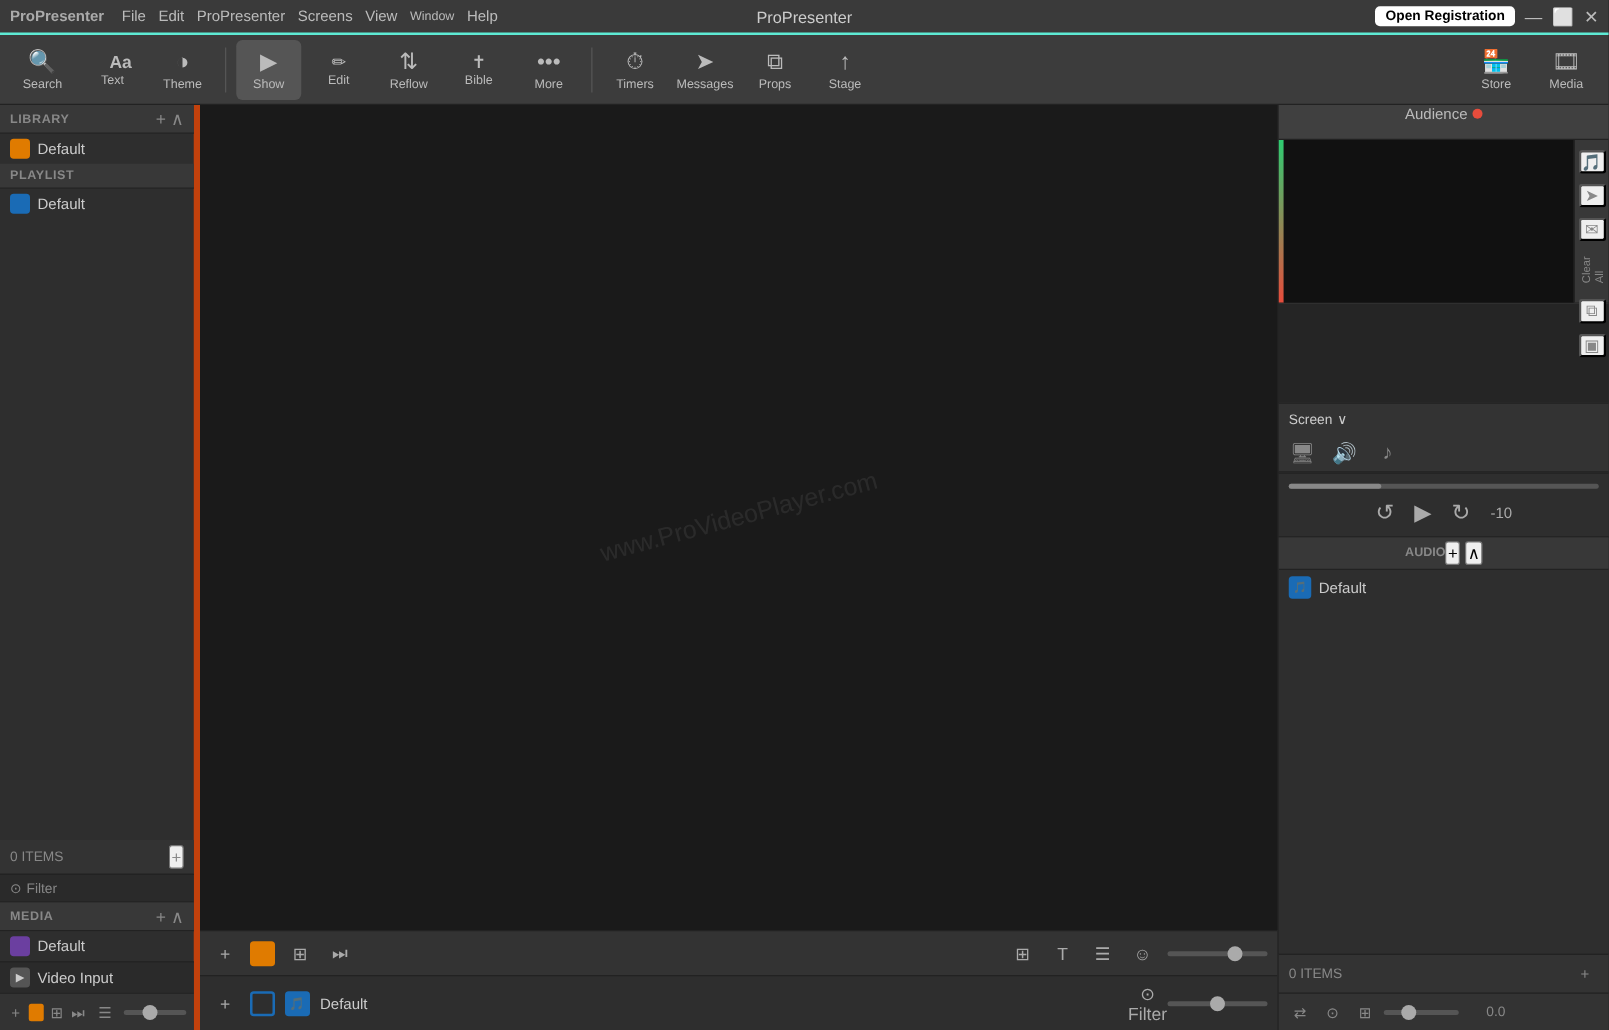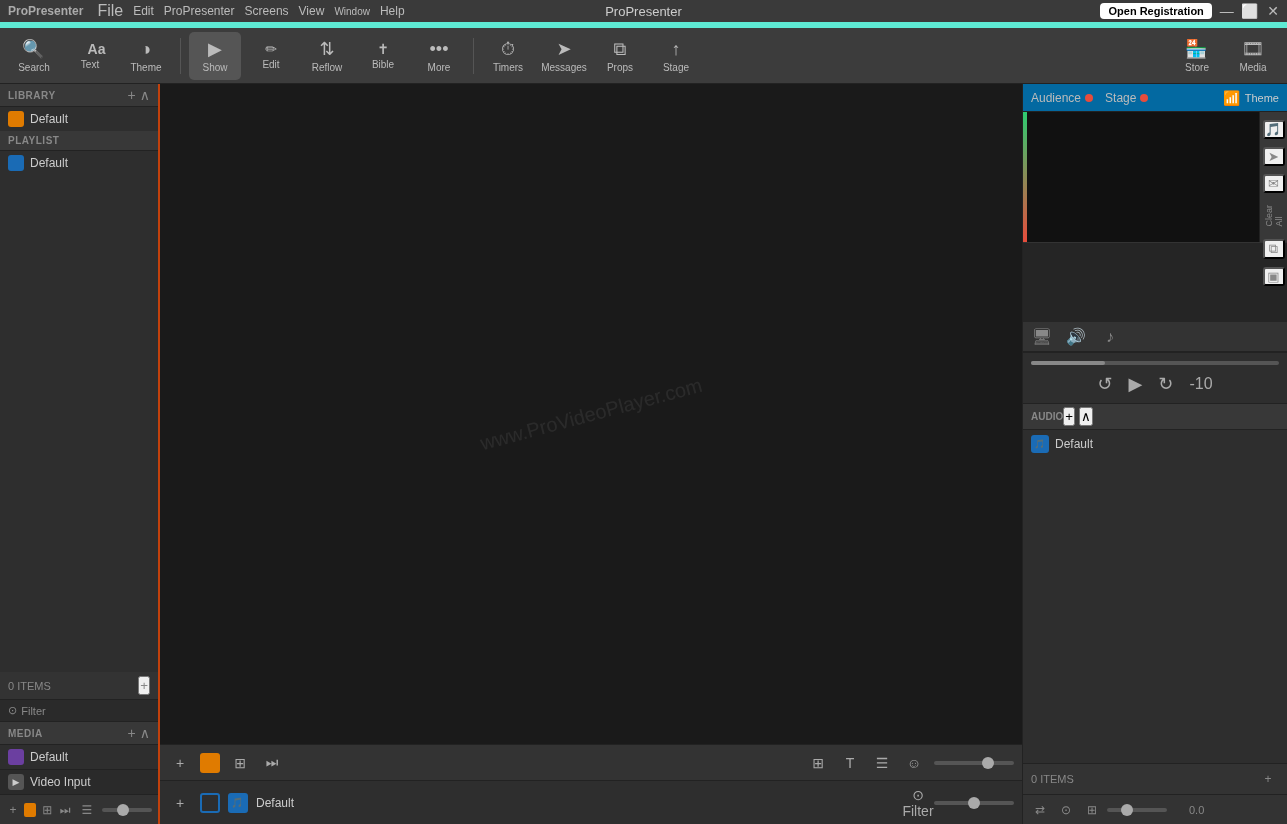--- a/index.html
+++ b/index.html
@@ -15,21 +15,21 @@
     }
 
     
     #titlebar {
       height: 28px;
       background: #3a3a3a;
       display: flex;
       align-items: center;
       justify-content: space-between;
       padding: 0 8px;
-      border-bottom: 6px solid #5eead4;
+      border-bottom: 2px solid #5eead4;
     }
     #titlebar .title-center {
       position: absolute;
       left: 50%;
       transform: translateX(-50%);
       font-size: 13px;
       color: #ccc;
     }
     #titlebar .reg-btn {
       background: #ffffff;
@@ -81,21 +81,21 @@
     
     #main {
       display: flex;
       height: calc(824px - 28px - 56px);
     }
 
     
     #left-sidebar {
       width: 160px;
       background: #2e2e2e;
-      border-right: 2px solid #c2410c;
+      border-right: 5px solid #c2410c;
       display: flex;
       flex-direction: column;
     }
     .sidebar-section-header {
       display: flex;
       align-items: center;
       justify-content: space-between;
       padding: 4px 8px;
       background: #383838;
       border-bottom: 1px solid #222;
@@ -256,26 +256,27 @@
     
     #right-panel {
       width: 265px;
       background: #2e2e2e;
       border-left: 1px solid #222;
       display: flex;
       flex-direction: column;
     }
     #output-header {
       height: 28px;
-      background: #0369a1;
+      background: #404040;
       border-bottom: 1px solid #222;
       display: flex;
       align-items: center;
       padding: 0 8px;
       gap: 12px;
+      flex-direction: column;
     }
     .output-tab {
       display: flex; align-items: center; gap: 4px;
       font-size: 12px; color: #bbb; cursor: pointer;
     }
     .dot-red { width: 8px; height: 8px; border-radius: 50%; background: #e74c3c; }
     .live-indicator {
       margin-left: auto;
       display: flex; align-items: center; gap: 4px;
       font-size: 11px; color: #ccc;
@@ -360,21 +361,21 @@
 
     #audio-section {
       background: #2e2e2e;
       border-top: 1px solid #222;
       flex: 1;
     }
     .audio-header {
       height: 26px;
       background: #383838;
       border-bottom: 1px solid #222;
-      display: flex; align-items: center; justify-content: flex-start;
+      display: flex; align-items: center; justify-content: center;
       padding: 0 8px; font-size: 10px; font-weight: 700; color: #888;
       text-transform: uppercase;
     }
     .audio-item {
       display: flex; align-items: center; gap: 6px;
       padding: 5px 8px; cursor: pointer;
     }
     .audio-icon {
       width: 18px; height: 18px; background: #1a6bb5;
       border-radius: 3px; display: flex; align-items: center; justify-content: center;
@@ -401,21 +402,21 @@
       display: flex; align-items: center; justify-content: center;
       border-radius: 3px;
     }
   </style>
 </head>
 <body>
 
 <div id="titlebar">
   <div style="display:flex; align-items:center; gap:2px;">
     <span style="font-size:12px;color:#aaa;font-weight:600;margin-right:8px;">ProPresenter</span>
-    <span style="font-size:16px;color:#bbb;cursor:pointer;padding:0 4px;">File</span>
+    <span style="font-size:12px;color:#bbb;cursor:pointer;padding:0 4px;">File</span>
     <span style="font-size:12px;color:#bbb;cursor:pointer;padding:0 4px;">Edit</span>
     <span style="font-size:12px;color:#bbb;cursor:pointer;padding:0 4px;">ProPresenter</span>
     <span style="font-size:12px;color:#bbb;cursor:pointer;padding:0 4px;">Screens</span>
     <span style="font-size:12px;color:#bbb;cursor:pointer;padding:0 4px;">View</span>
     <span style="font-size:10px;color:#bbb;cursor:pointer;padding:0 4px;">Window</span>
     <span style="font-size:12px;color:#bbb;cursor:pointer;padding:0 4px;">Help</span>
   </div>
   <div class="title-center">
     <span>ProPresenter</span>
   </div>
@@ -623,36 +624,40 @@
         <span class="clear-all-label">Clear All</span>
         <button class="r-icon-btn">⧉</button>
         <button class="r-icon-btn">▣</button>
       </div>
     </div>
 
     <div id="preview-bottom">
       
     </div>
 
+    <div class="screen-dropdown">
+      <span>Screen</span>
+      <span>∨</span>
+    </div>
 
     <div style="height:30px; background:#333; border-bottom:1px solid #222; display:flex; align-items:center; padding:0 8px; gap:12px;">
       <button class="rb-btn" style="font-size:16px;">🖥</button>
       <button class="rb-btn" style="font-size:16px;">🔊</button>
       <button class="rb-btn" style="font-size:16px;">♪</button>
     </div>
 
     <div id="media-controls">
       <div class="progress-bar">
         <div class="progress-fill"></div>
       </div>
       <div class="media-btns">
         <button class="media-ctrl-btn">↺</button>
         <button class="media-ctrl-btn">▶</button>
         <button class="media-ctrl-btn">↻</button>
-        <button class="media-ctrl-btn" style="font-size:16px;">-10</button>
+        <button class="media-ctrl-btn" style="font-size:12px;">-10</button>
       </div>
     </div>
 
     <div id="audio-section">
       <div class="audio-header">
         <span>AUDIO</span>
         <div style="display:flex;gap:4px;">
           <button class="hdr-btn">+</button>
           <button class="hdr-btn">∧</button>
         </div>

